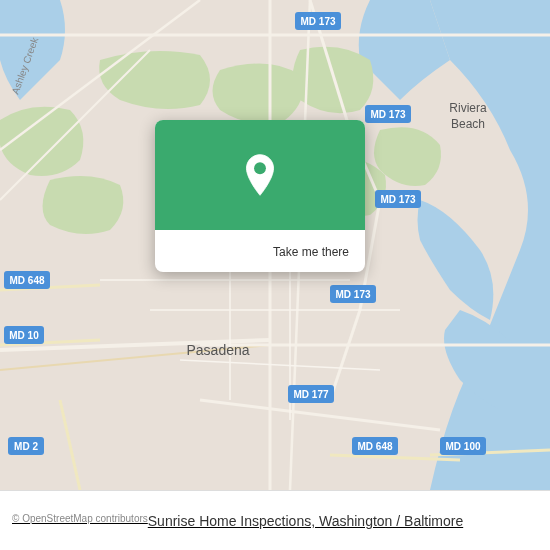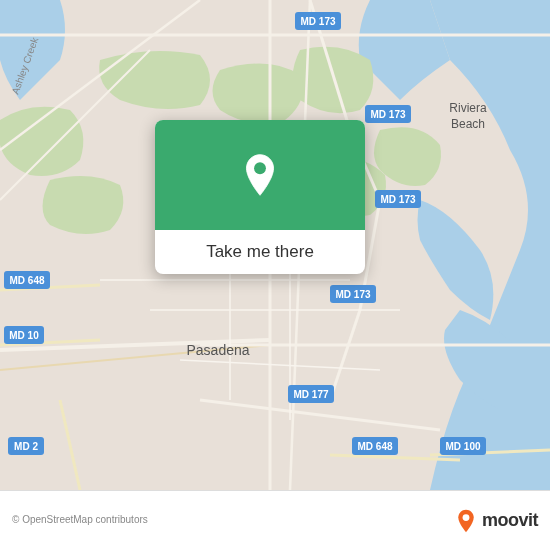--- a/index.html
+++ b/index.html
@@ -53,45 +53,47 @@
       width: 44px;
       height: 44px;
     }
 
     #popup-button-area {
       padding: 12px 16px;
       text-align: center;
     }
 
     #take-me-there-btn {
-      font-size: 17px;
+      font-size: 12px;
       font-weight: 500;
       color: #333;
       background: none;
       border: none;
       cursor: pointer;
       width: 100%;
+      text-align: right;
     }
 
     
     #bottom-bar {
       width: 550px;
       height: 60px;
       background: white;
       display: flex;
       align-items: center;
       padding: 0 12px;
       border-top: 1px solid #ddd;
       position: relative;
     }
 
     #bottom-bar-left {
       display: flex;
       flex-direction: row;
       flex: 1;
+      text-decoration: underline;
     }
 
     #copyright-text {
       font-size: 10px;
       color: #888;
       margin-bottom: 2px;
     }
 
     #location-name {
       font-size: 14px;
@@ -228,22 +230,15 @@
     <div id="popup-button-area">
       <button id="take-me-there-btn">Take me there</button>
     </div>
 
   </div>
 </div>
 
 <div id="bottom-bar">
   <div id="bottom-bar-left">
     <span id="copyright-text">© OpenStreetMap contributors</span>
-  </div>
-  <div id="moovit-logo">
-
-    <svg id="moovit-pin" viewBox="0 0 24 28" xmlns="http://www.w3.org/2000/svg">
-      <path d="M12 1C7.029 1 3 5.029 3 10c0 7 9 17 9 17s9-10 9-17c0-4.971-4.029-9-9-9z" fill="#f26522"></path>
-      <circle cx="12" cy="10" r="4" fill="white"></circle>
-    </svg>
-    <span id="moovit-text">moovit</span>
+    <span id="location-name">Sunrise Home Inspections, Washington / Baltimore</span>
   </div>
 </div>
 
 </body></html>

